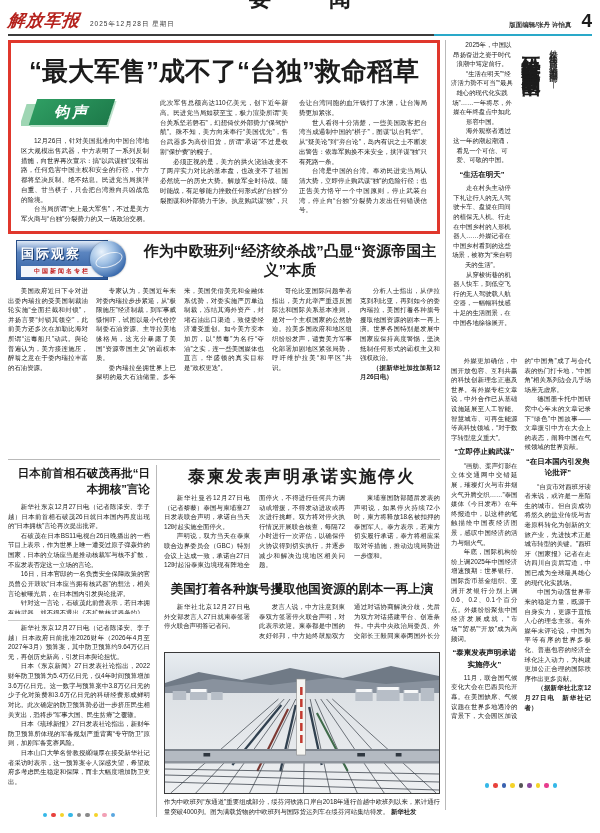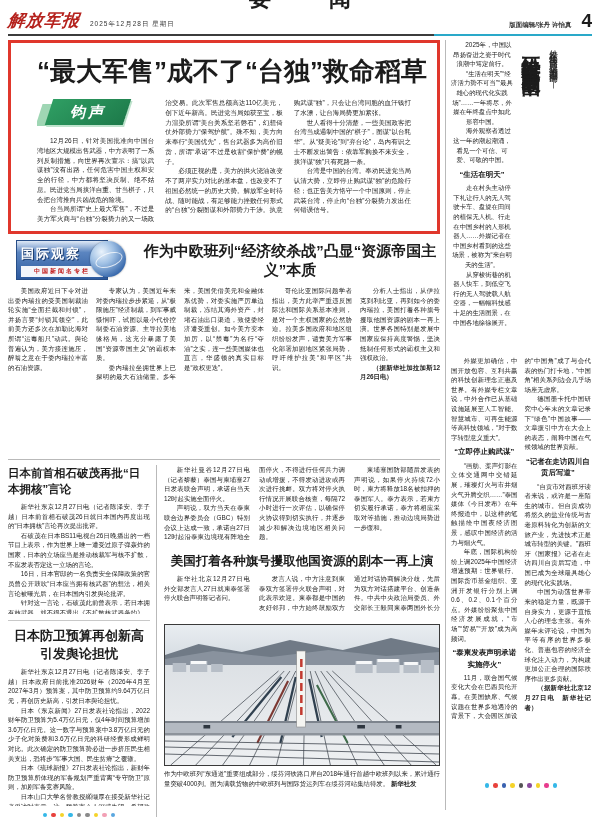--- a/index.html
+++ b/index.html
@@ -19,21 +19,21 @@
   .hdr-page{font-size:19px;font-weight:900;line-height:1;}
   .hdr-rule{height:2px;background:#3c3c3c;position:relative;margin-top:2px;}
   .hdr-rule .cyan{position:absolute;right:0;top:0;height:2px;width:158px;background:#2aa9c9;}
 
   
   .main{display:flex;margin-top:4px;height:770px;}
   .colL{width:432px;}
   .colR{width:140px;margin-left:5px;padding-left:5px;border-left:1px solid #b9b9b9;}
 
   
-  .lead{border:3px solid #e0372c;padding:6px 26px 7px;margin-bottom:6px;}
+  .lead{border:3px solid #e0372c;padding:6px 10px 7px;margin-bottom:6px;}
   .lead h1{margin:5px 0 9px;font-size:26px;font-weight:900;text-align:center;letter-spacing:0px;white-space:nowrap;}
   .lead-body{column-count:3;column-gap:11px;height:126px;overflow:hidden;
              font-size:6.5px;line-height:1.5;text-align:justify;color:#222;}
   .lead-body p,.txt p{margin:0;text-indent:2em;}
   .badge-wrap{position:relative;width:96px;height:30px;margin:1px 0 7px 2px;}
   .badge-back{position:absolute;left:0;top:5px;width:86px;height:22px;background:#9fd6b4;transform:skewX(-18deg);}
   .badge{position:absolute;left:10px;top:0;width:78px;height:26px;background:linear-gradient(135deg,#2f9e63,#1d7a4a);
          transform:skewX(-18deg);display:flex;align-items:center;justify-content:center;
          box-shadow:2px 2px 0 #bfe3cd;}
   .badge span{transform:skewX(18deg);color:#fff;font-size:15px;font-weight:900;letter-spacing:3px;}
@@ -54,21 +54,21 @@
             border-radius:50%;border:1.5px solid rgba(255,255,255,.75);transform:rotate(-18deg);}
   .iw-headline{flex:1;text-align:center;font-size:15px;font-weight:900;line-height:1.3;}
   .iw-body{column-count:5;column-gap:8px;height:168px;overflow:hidden;
            font-size:6.4px;line-height:1.48;text-align:justify;color:#222;}
   .src{font-weight:bold;text-indent:2em;}
 
   
   .bottom{display:flex;border-top:1px solid #b9b9b9;padding-top:5px;height:352px;margin-top:5px;}
   .bcolL{width:142px;flex:none;padding-right:6px;border-right:1px solid #b9b9b9;display:flex;flex-direction:column;}
   .bcolM{flex:1;padding-left:7px;display:flex;flex-direction:column;}
-  .jp1-h{margin:1px 0 5px;font-size:11.5px;font-weight:900;text-align:left;line-height:1.35;}
+  .jp1-h{margin:1px 0 5px;font-size:11.5px;font-weight:900;text-align:right;line-height:1.35;}
   .jp2-h{margin:4px 0 5px;font-size:13px;font-weight:900;text-align:center;line-height:1.35;}
   .txt{font-size:6.4px;line-height:1.5;text-align:justify;color:#222;overflow:hidden;}
   .jp1-b{height:112px;}
   .jp2-b{height:136px;flex:1;}
   .jp-div{border-top:1px solid #c8c8c8;margin:6px 0 2px;}
   .tc-h{margin:0 0 5px;font-size:17px;font-weight:900;text-align:center;letter-spacing:2px;white-space:nowrap;}
   .tc-b{column-count:3;column-gap:9px;height:82px;}
   .mofa-h{margin:6px 0 4px;font-size:12.5px;font-weight:900;text-align:center;white-space:nowrap;}
   .mofa-b{column-count:3;column-gap:9px;height:44px;}
 
@@ -161,41 +161,41 @@
 
         <div class="bcolL">
           <h3 class="jp1-h">日本前首相石破茂再批“日本拥核”言论</h3>
           <div class="txt jp1-b">
             <p>新华社东京12月27日电（记者陈泽安、李子越）日本前首相石破茂26日就日本国内再度出现的“日本拥核”言论再次提出批评。</p>
             <p>石破茂在日本BS11电视台26日晚播出的一档节目上表示，作为世界上唯一遭受过原子弹轰炸的国家，日本的立场应当是推动核裁军与核不扩散，不应发表否定这一立场的言论。</p>
             <p>16日，日本官邸的一名负责安全保障政策的官员曾公开鼓吹“日本应当拥有核武器”的想法，相关言论被曝光后，在日本国内引发舆论批评。</p>
             <p>针对这一言论，石破茂此前曾表示，若日本拥有核武器，就不得不退出《不扩散核武器条约》，这并不符合日本的国家利益。</p>
           </div>
           <div class="jp-div"></div>
-          <h3 class="jp2-h">日本防卫预算再创新高引发舆论担忧</h3>
           <div class="txt jp2-b">
             <p>新华社东京12月27日电（记者陈泽安、李子越）日本政府日前批准2026财年（2026年4月至2027年3月）预算案，其中防卫预算约9.64万亿日元，再创历史新高，引发日本舆论担忧。</p>
             <p>日本《东京新闻》27日发表社论指出，2022财年防卫预算为5.4万亿日元，仅4年时间预算增加3.6万亿日元。这一数字与预算案中3.8万亿日元的少子化对策费和3.6万亿日元的科研经费形成鲜明对比。此次确定的防卫预算势必进一步挤压民生相关支出，恐将步“军事大国、民生贫瘠”之覆辙。</p>
             <p>日本《琉球新报》27日发表社论指出，新财年防卫预算所体现的军备规划严重背离“专守防卫”原则，加剧军备竞赛风险。</p>
             <p>日本山口大学名誉教授纐缬厚在接受新华社记者采访时表示，这一预算案令人深感失望，希望政府多考虑民生稳定和保障，而非大幅度增加防卫支出。</p>
           </div>
           <div class="dots">
               <i style="background: rgb(53, 184, 232);"></i>
               <i style="background: rgb(232, 65, 60);"></i>
               <i style="background: rgb(245, 211, 41);"></i>
               <i style="background: rgb(53, 184, 232);"></i>
               <i style="background: rgb(138, 138, 138);"></i>
               <i style="background: rgb(138, 138, 138);"></i>
               <i style="background: rgb(245, 211, 41);"></i>
               <i style="background: rgb(242, 160, 181);"></i>
               <i style="background: rgb(90, 167, 224);"></i>
             </div>
         </div>
 
         <div class="bcolM">
+          <h2 class="tc-h">泰柬发表声明承诺实施停火</h2>
           <div class="txt tc-b">
             <p>新华社曼谷12月27日电（记者黎藜）泰国与柬埔寨27日发表联合声明，承诺自当天12时起实施全面停火。</p>
             <p>声明说，双方当天在泰柬联合边界委员会（GBC）特别会议上达成一致，承诺自27日12时起沿泰柬边境现有阵地全面停火，不得进行任何兵力调动或增援，不得发动进攻或再次进行挑衅。双方将对停火执行情况开展联合核查，每隔72小时进行一次评估，以确保停火协议得到切实执行，并逐步减少和解决边境地区相关问题。</p>
             <p>柬埔寨国防部随后发表的声明说，如果停火持续72小时，柬方将释放18名被扣押的泰国军人。泰方表示，若柬方切实履行承诺，泰方将相应采取对等措施，推动边境局势进一步缓和。</p>
           </div>
           <h3 class="mofa-h">美国打着各种旗号攫取他国资源的剧本一再上演</h3>
           <div class="txt mofa-b">
             <p>新华社北京12月27日电　外交部发言人27日就柬泰签署停火联合声明答记者问。</p>
             <p>发言人说，中方注意到柬泰双方签署停火联合声明，对此表示欢迎。柬泰都是中国的友好邻邦，中方始终鼓励双方通过对话协商解决分歧，先后为双方对话搭建平台、创造条件。中共中央政治局委员、外交部长王毅同柬泰两国外长分别通话，中国亚洲事务特使赴柬泰斡旋，三国军方代表保持沟通。</p>
 
@@ -302,21 +302,21 @@
       </div>
 
       <div class="cs-lower">
         <p>外媒更加确信，中国开放包容、互利共赢的科技创新理念正惠及世界。有外媒专栏文章说，中外合作已从基础设施延展至人工智能、智慧城市、可再生能源等高科技领域，“对于数字转型意义重大”。</p>
         <p class="cs-sub">“立即停止购武谋”</p>
         <p>“画舫、桨声灯影在立体交通网中交错延展，璀璨灯火与市井烟火气升腾交织……”泰国媒体《今日发布》在年终报道中，以这样的笔触描绘中国夜经济图景，感叹中国经济的活力与烟火气。</p>
         <p>年底，国际机构纷纷上调2025年中国经济增速预期：世界银行、国际货币基金组织、亚洲开发银行分别上调0.6、0.2、0.1个百分点。外媒纷纷聚焦中国经济发展成就，“市场”“贸易”“开放”成为高频词。</p>
         <p class="cs-sub">“泰柬发表声明承诺实施停火”</p>
         <p>11月，联合国气候变化大会在巴西贝伦开幕。在美国缺席、气候议题在世界多地遇冷的背景下，大会园区加设的“中国角”成了与会代表的热门打卡地，“中国角”相关系列边会几乎场场座无虚席。</p>
         <p>德国墨卡托中国研究中心年末的文章记录下“绿色”中国故事——文章援引中方在大会上的表态，阐释中国在气候领域的世界贡献。</p>
-        <p class="cs-sub">“记者在走访四川自贡后写道”</p>
+        <p class="cs-sub">“在日本国内引发舆论批评”</p>
         <p>“自贡市对西班牙读者来说，或许是一座陌生的城市。但自贡成功将悠久的盐业传统与古老原料转化为创新的文旅产业，先进技术正是城市转型的关键。”西班牙《国家报》记者在走访四川自贡后写道，中国已成为全球最具雄心的现代化实践场。</p>
         <p>中国为动荡世界带来的稳定力量，既源于自身实力，更源于直抵人心的理念主张。有外媒年末评论说，中国为平等有序的世界多极化、普惠包容的经济全球化注入动力，为构建更加公正合理的国际秩序作出更多贡献。</p>
         <p class="src">（据新华社北京12月27日电　新华社记者）</p>
       </div>
       <div class="dots">
           <i style="background: rgb(53, 184, 232);"></i>
           <i style="background: rgb(232, 65, 60);"></i>
           <i style="background: rgb(58, 98, 176);"></i>
           <i style="background: rgb(245, 211, 41);"></i>
           <i style="background: rgb(85, 85, 85);"></i>

